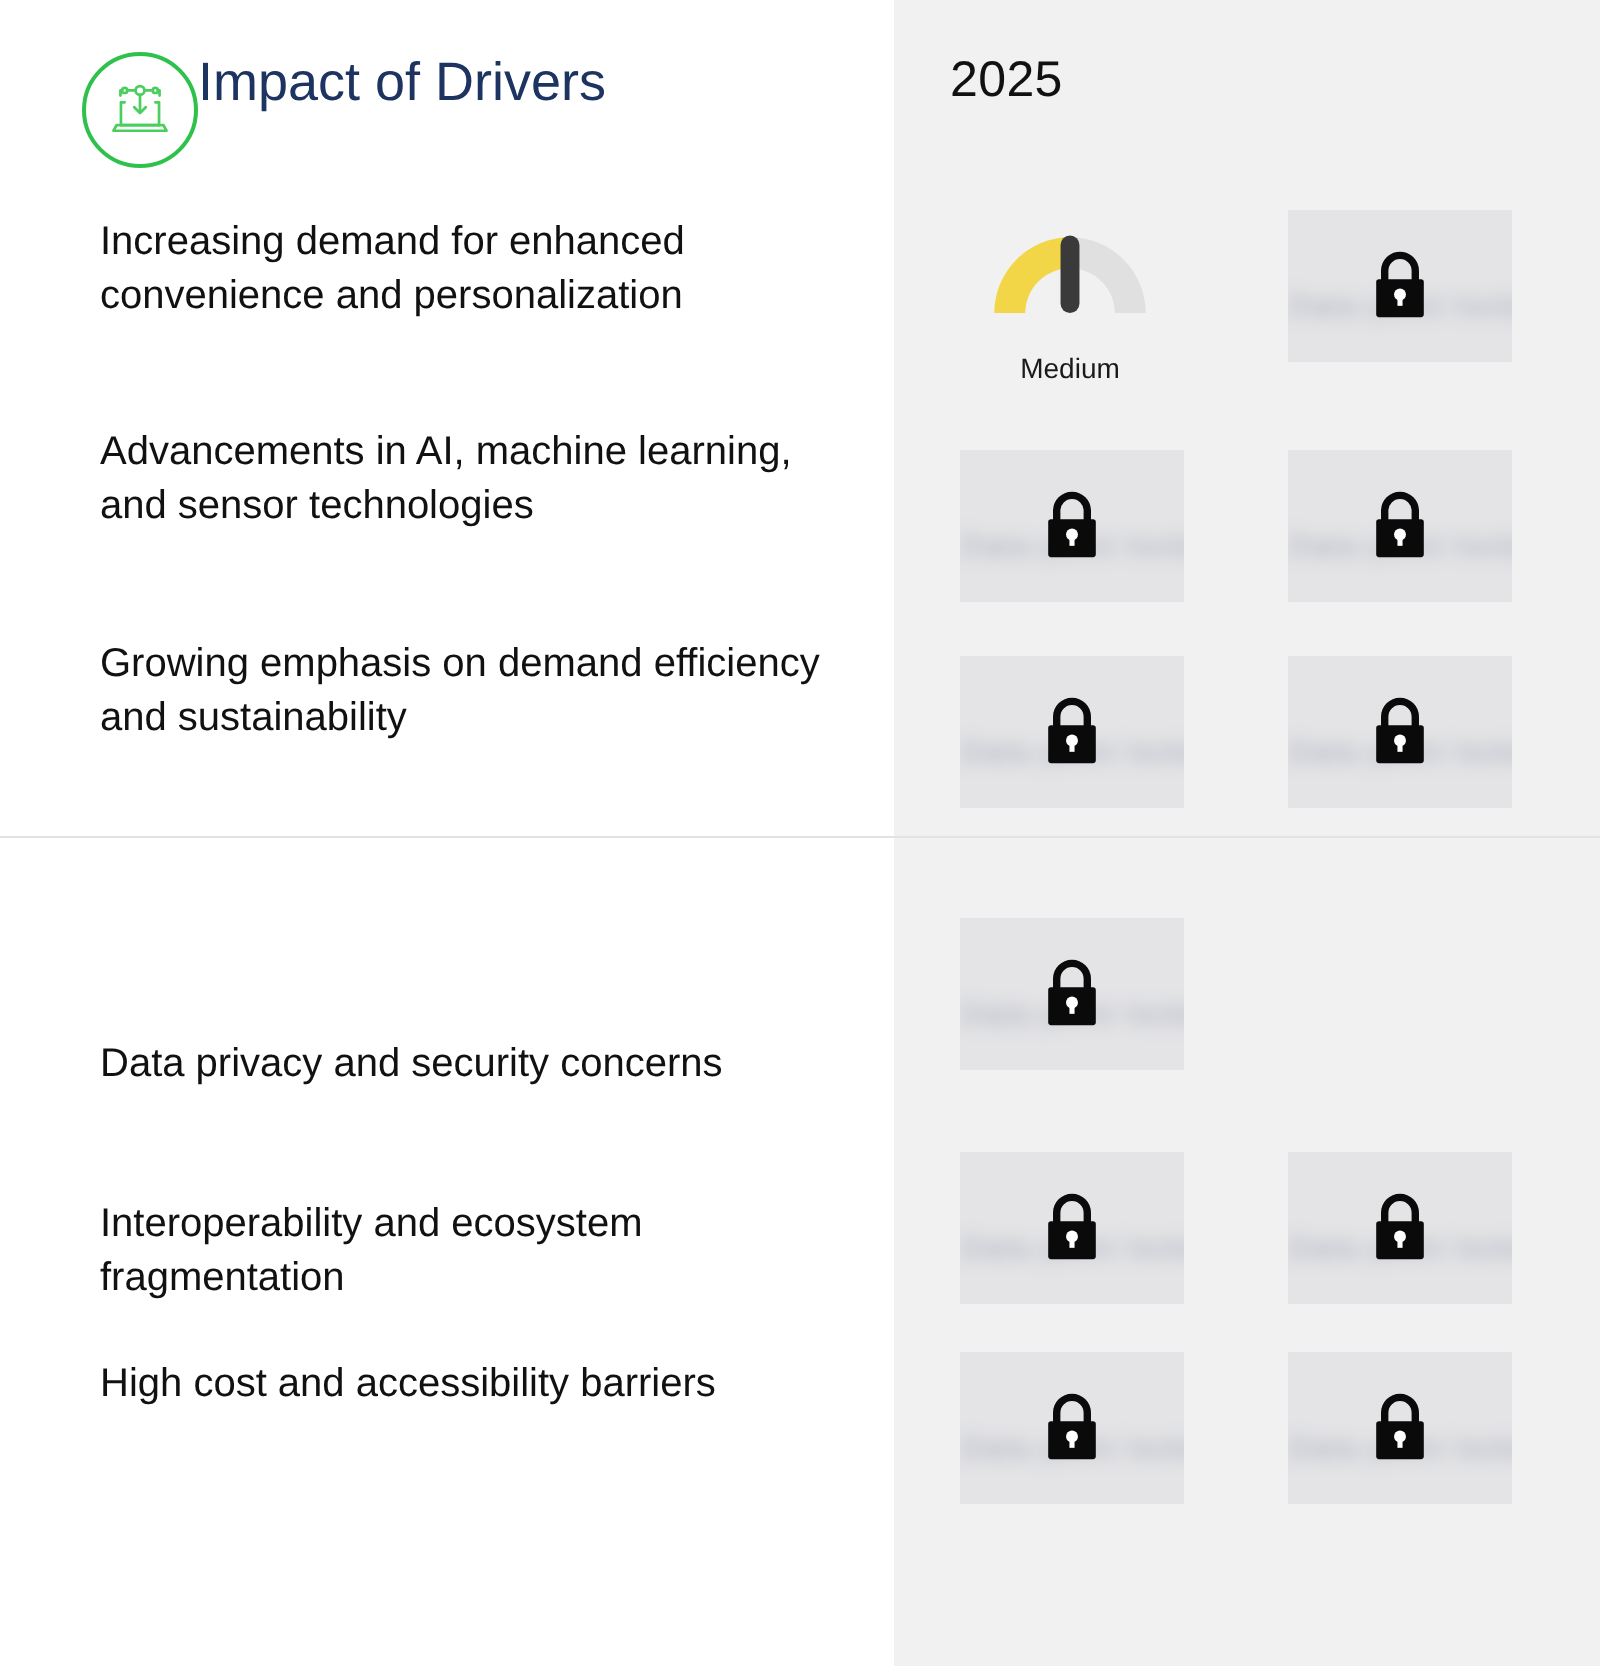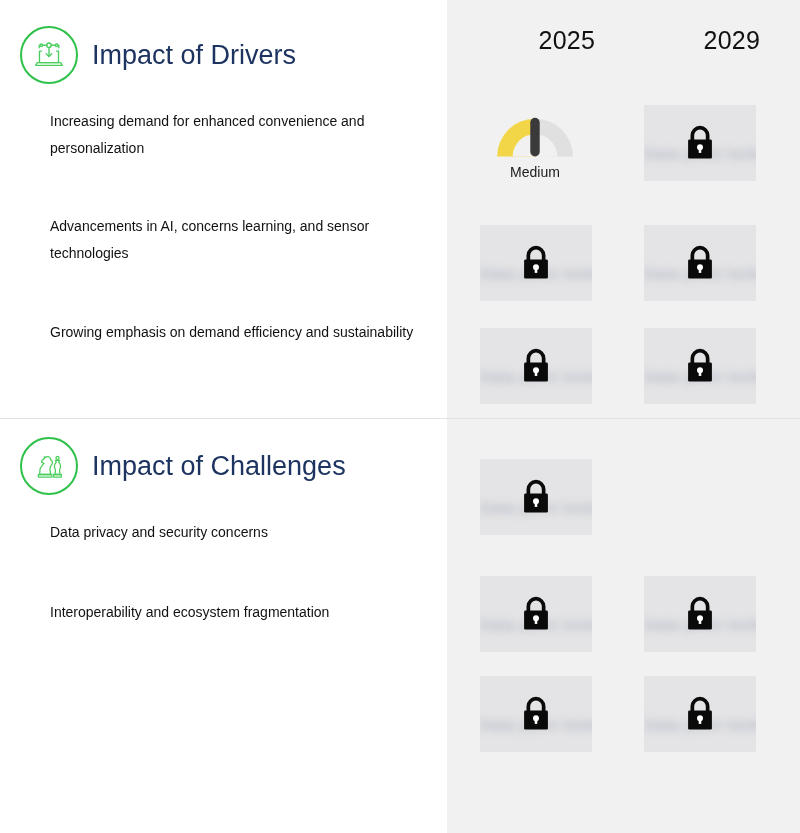--- a/index.html
+++ b/index.html
@@ -26,21 +26,21 @@
     width: 353px;
     height: 833px;
     background: #f1f1f1;
   }
 
   
   .col-head {
     position: absolute;
     top: 26px;
     width: 120px;
-    text-align: right;
+    text-align: left;
     font-size: 25px;
     font-weight: 400;
     color: #111111;
     letter-spacing: 0.2px;
   }
   .col-head.c1 { left: 475px; }
   .col-head.c2 { left: 640px; }
 
   
   .divider {
@@ -48,24 +48,23 @@
     left: 0;
     top: 418px;
     width: 800px;
     height: 1px;
     background: #e2e2e2;
   }
 
   
   .sec-header {
     position: absolute;
-    left: 20px;
-    display: flex;
-    align-items: center;
-    gap: 14px;
+    left: 41px;
+    display: flex;
+    align-items: flex-start;
   }
   .sec-header.s1 { top: 26px; }
   .sec-header.s2 { top: 437px; }
 
   .sec-icon {
     width: 58px;
     height: 58px;
     border-radius: 50%;
     border: 2.5px solid #2ec14b;
     display: flex;
@@ -78,38 +77,38 @@
     font-weight: 400;
     color: #1d3461;
     white-space: nowrap;
   }
 
   
   .row-label {
     position: absolute;
     left: 50px;
     width: 375px;
-    font-size: 14px;
+    font-size: 20px;
     line-height: 27px;
     color: #111111;
     font-weight: 400;
   }
 
   
   .gauge-cell {
     position: absolute;
     width: 120px;
     display: flex;
     flex-direction: column;
     align-items: center;
   }
   .gauge-label {
     font-size: 14px;
     color: #1a1a1a;
-    margin-top: 4px;
+    margin-top: 16px;
   }
 
   
   .lock-cell {
     position: absolute;
     width: 112px;
     height: 76px;
     background: #e4e4e6;
     display: flex;
     align-items: center;
@@ -138,21 +137,20 @@
   }
 </style>
 </head>
 <body>
 
 <div id="root">
 
   <div class="grid-panel"></div>
 
   <div class="col-head c1">2025</div>
-  <div class="col-head c2">2029</div>
 
   <div class="divider"></div>
 
   <div class="sec-header s1">
     <div class="sec-icon">
       <svg viewBox="0 0 40 40" width="34" height="34" fill="none" stroke="#4cce5e" stroke-width="1.6" stroke-linecap="round" stroke-linejoin="round">
         <circle cx="20" cy="8.5" r="2.6"></circle>
         <circle cx="11" cy="8.5" r="1.5"></circle>
         <circle cx="29" cy="8.5" r="1.5"></circle>
         <path d="M12.5 8.5h4.9M22.6 8.5h4.9"></path>
@@ -160,21 +158,21 @@
         <path d="M20 11.1v10.4"></path>
         <path d="M16.6 18.4 20 21.8l3.4-3.4"></path>
         <path d="M11 15.5h-2.2v13.4h22.4V15.5H29"></path>
         <path d="M6.2 28.9h27.6l1.8 3.3H4.4z"></path>
       </svg>
     </div>
     <div class="sec-title">Impact of Drivers</div>
   </div>
 
   <div class="row-label" style="top:108px">Increasing demand for enhanced convenience and personalization</div>
-  <div class="row-label" style="top:213px">Advancements in AI, concerns learning, and sensor technologies</div>
+  <div class="row-label" style="top:213px">Advancements in AI, machine learning, and sensor technologies</div>
   <div class="row-label" style="top:319px">Growing emphasis on demand efficiency and sustainability</div>
 
   <div class="gauge-cell" style="left:475px; top:110px">
     <svg viewBox="0 0 100 58" width="86" height="50">
       <path d="M6 54 A44 44 0 0 1 50 10 L50 54 Z" fill="#f2d648"></path>
       <path d="M50 10 A44 44 0 0 1 94 54 L50 54 Z" fill="#e0e0e0"></path>
       <path d="M24 54 A26 26 0 0 1 76 54 Z" fill="#f1f1f1"></path>
       <rect x="44.5" y="9" width="11" height="45" rx="5.5" fill="#3a3a3a"></rect>
     </svg>
     <div class="gauge-label">Medium</div>
@@ -221,35 +219,24 @@
   <div class="lock-cell" style="left:644px; top:328px">
     <div class="lock-blur">Data point locked</div>
     <svg class="lock-icon" viewBox="0 0 24 26">
       <path d="M6.6 11V7.6a5.4 5.4 0 0 1 10.8 0V11" fill="none" stroke="#0a0a0a" stroke-width="2.6"></path>
       <rect x="3.6" y="10.6" width="16.8" height="13.4" rx="1" fill="#0a0a0a"></rect>
       <circle cx="12" cy="16" r="2.1" fill="#ffffff"></circle>
       <rect x="11.1" y="16" width="1.8" height="4" fill="#ffffff"></rect>
     </svg>
   </div>
 
-  <div class="sec-header s2">
-    <div class="sec-icon">
-      <svg viewBox="0 0 40 40" width="34" height="34" fill="none" stroke="#4cce5e" stroke-width="1.5" stroke-linecap="round" stroke-linejoin="round">
-        <path d="M9 30h13l-1-6c0-4 3-5 3-8 0-2-1-3-2-3.5 0-2-2-3.5-3.5-3.5-1 0-1.8.4-2.4 1l-1.4-1-0.4 2.2-2.6 2.6c-.7.7-.6 1.6.2 2l2.2 1.1-2.4 3c-1.4 1.7-2.3 3-2.3 4.6z"></path>
-        <path d="M7.5 30h16v3h-16z"></path>
-        <circle cx="30" cy="10.5" r="1.8"></circle>
-        <path d="M27.6 13.4h4.8l-1 2.2c1.4 1.2 2.2 2.8 2.2 4.6 0 2-1.2 3.6-1.2 5.2l.6 4.6h-6l.6-4.6c0-1.6-1.2-3.2-1.2-5.2 0-1.8.8-3.4 2.2-4.6z"></path>
-        <path d="M25.5 30h9v3h-9z"></path>
-      </svg>
-    </div>
-    <div class="sec-title">Impact of Challenges</div>
-  </div>
 
   <div class="row-label" style="top:599px">Interoperability and ecosystem fragmentation</div>
   <div class="row-label" style="top:519px">Data privacy and security concerns</div>
+  <div class="row-label" style="top:679px">High cost and accessibility barriers</div>
 
   <div class="lock-cell" style="left:480px; top:459px">
     <div class="lock-blur">Data point locked</div>
     <svg class="lock-icon" viewBox="0 0 24 26">
       <path d="M6.6 11V7.6a5.4 5.4 0 0 1 10.8 0V11" fill="none" stroke="#0a0a0a" stroke-width="2.6"></path>
       <rect x="3.6" y="10.6" width="16.8" height="13.4" rx="1" fill="#0a0a0a"></rect>
       <circle cx="12" cy="16" r="2.1" fill="#ffffff"></circle>
       <rect x="11.1" y="16" width="1.8" height="4" fill="#ffffff"></rect>
     </svg>
   </div>

